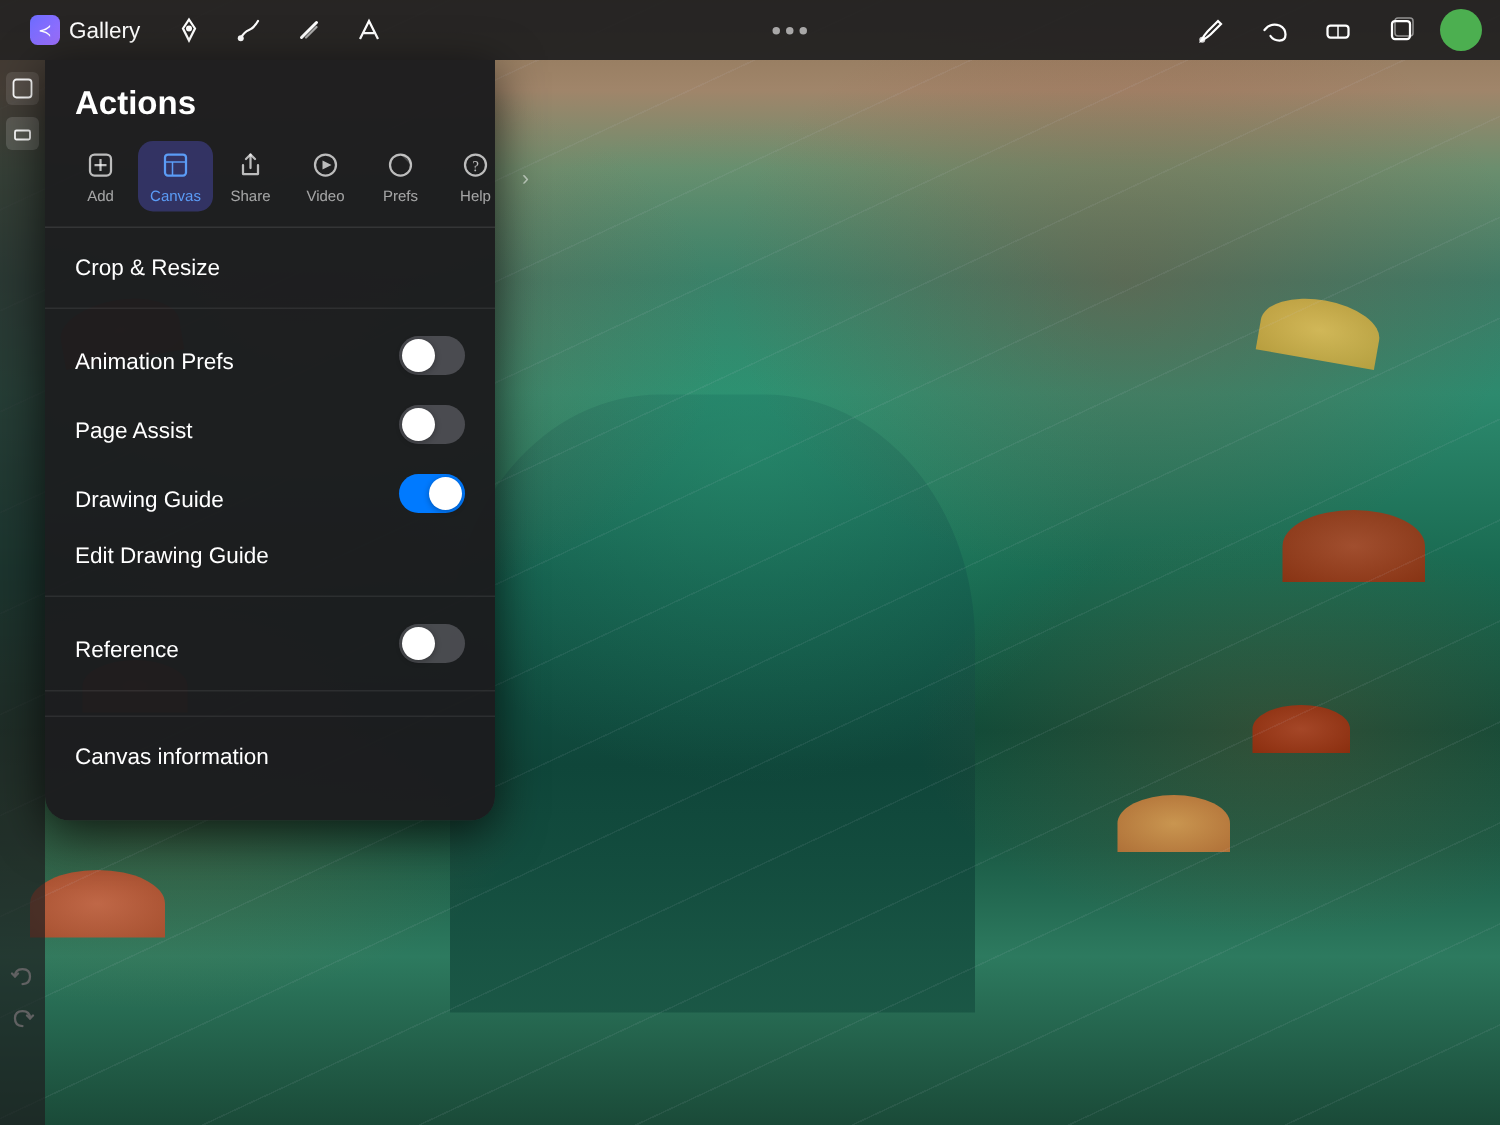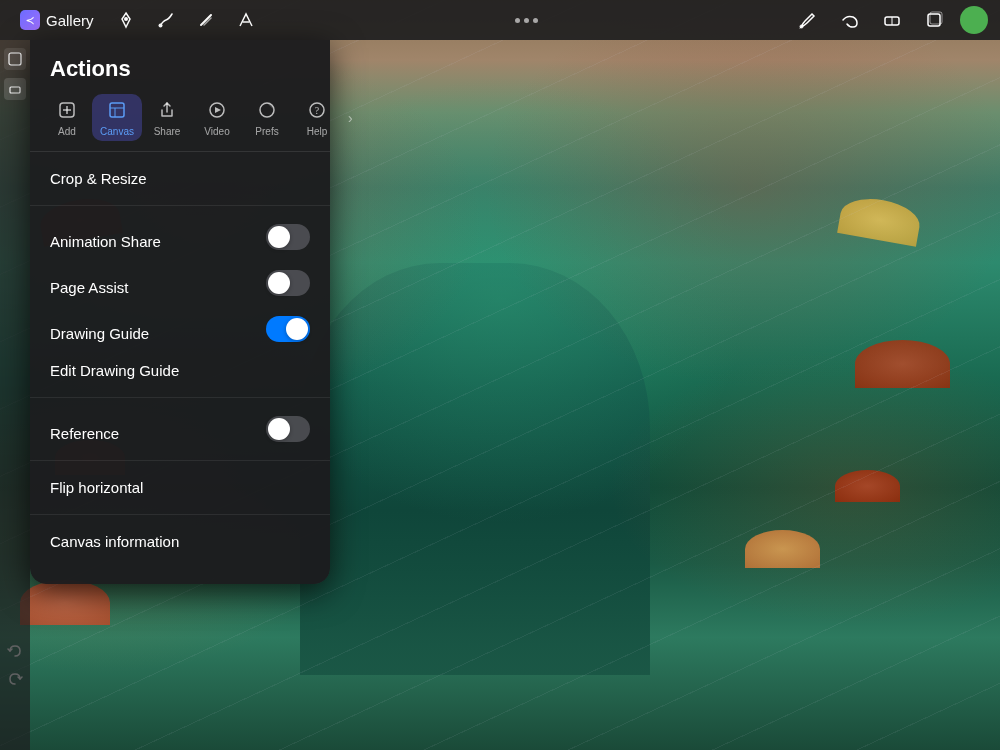--- a/index.html
+++ b/index.html
@@ -544,21 +544,21 @@
   </div>
 
   <div class="menu-section">
     <div class="menu-item">
       <span class="menu-item-label">Crop &amp; Resize</span>
     </div>
   </div>
 
   <div class="menu-section">
     <div class="menu-item">
-      <span class="menu-item-label">Animation Share</span>
+      <span class="menu-item-label">Animation Prefs</span>
       <div class="toggle"></div>
     </div>
     <div class="menu-item">
       <span class="menu-item-label">Page Assist</span>
       <div class="toggle"></div>
     </div>
     <div class="menu-item">
       <span class="menu-item-label">Drawing Guide</span>
       <div class="toggle on"></div>
     </div>
@@ -568,23 +568,20 @@
   </div>
 
   <div class="menu-section">
     <div class="menu-item">
       <span class="menu-item-label">Reference</span>
       <div class="toggle"></div>
     </div>
   </div>
 
   <div class="menu-section">
-    <div class="menu-item">
-      <span class="menu-item-label">Flip horizontal</span>
-    </div>
   </div>
 
   <div class="menu-section">
     <div class="menu-item">
       <span class="menu-item-label">Canvas information</span>
     </div>
   </div>
 </div>
 
 </body></html>

